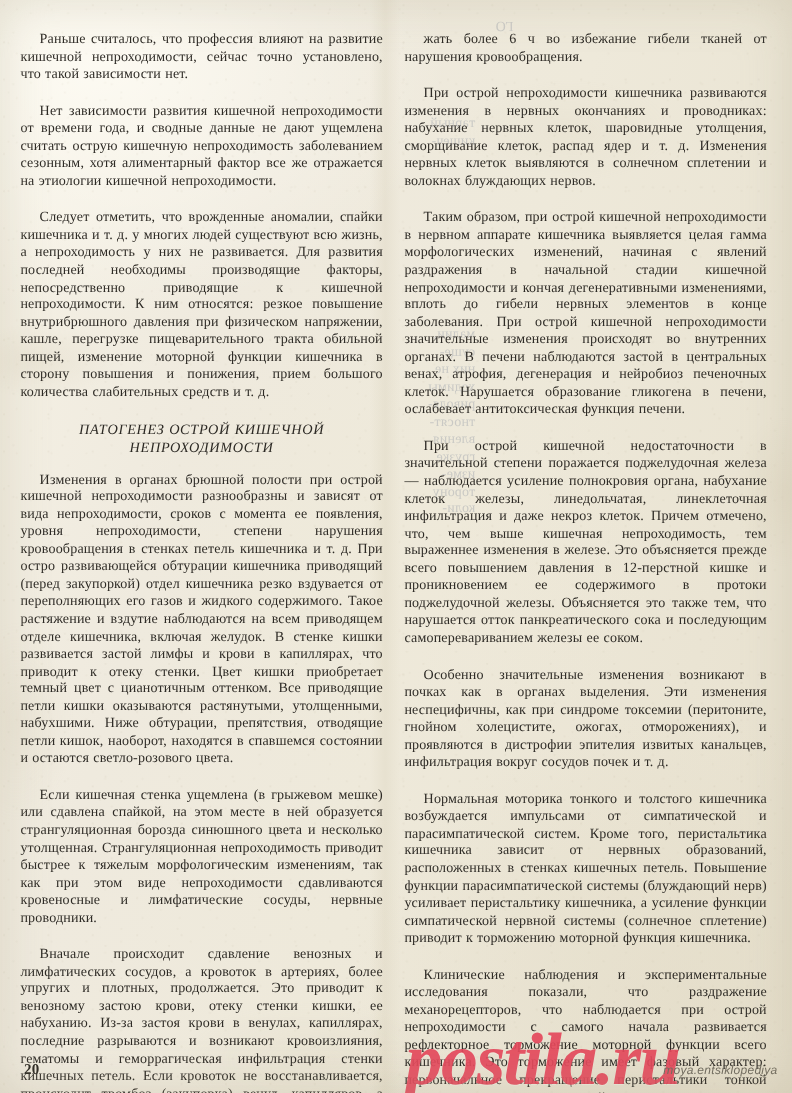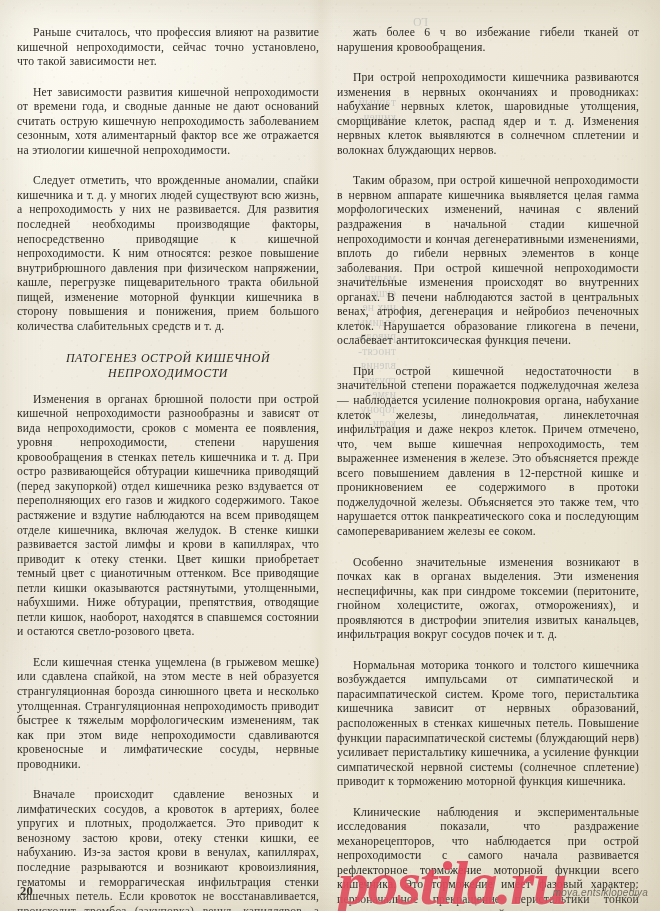--- a/index.html
+++ b/index.html
@@ -180,21 +180,21 @@
 риводя-
 тносят-
 вления
 грузке
 изме-
 торону
 коли-</div>
 
   <div class="column" id="left-column">
     <p class="para">Раньше считалось, что профессия влияют на развитие кишечной непроходимости, сейчас точно установлено, что такой зависимости нет.</p>
-    <p class="para">Нет зависимости развития кишечной непроходимости от времени года, и сводные данные не дают оснований считать острую кишечную непроходимость заболеванием сезонным, хотя алиментарный фактор все же отражается на этиологии кишечной непроходимости.</p>
+    <p class="para">Нет зависимости развития кишечной непроходимости от времени года, и сводные данные не дают ущемлена считать острую кишечную непроходимость заболеванием сезонным, хотя алиментарный фактор все же отражается на этиологии кишечной непроходимости.</p>
     <p class="para">Следует отметить, что врожденные аномалии, спайки кишечника и т. д. у многих людей существуют всю жизнь, а непроходимость у них не развивается. Для развития последней необходимы производящие факторы, непосредственно приводящие к кишечной непроходимости. К ним относятся: резкое повышение внутрибрюшного давления при физическом напряжении, кашле, перегрузке пищеварительного тракта обильной пищей, изменение моторной функции кишечника в сторону повышения и понижения, прием большого количества слабительных средств и т. д.</p>
 
     <h2 class="section-heading">ПАТОГЕНЕЗ ОСТРОЙ КИШЕЧНОЙ НЕПРОХОДИМОСТИ</h2>
 
     <p class="para">Изменения в органах брюшной полости при острой кишечной непроходимости разнообразны и зависят от вида непроходимости, сроков с момента ее появления, уровня непроходимости, степени нарушения кровообращения в стенках петель кишечника и т. д. При остро развивающейся обтурации кишечника приводящий (перед закупоркой) отдел кишечника резко вздувается от переполняющих его газов и жидкого содержимого. Такое растяжение и вздутие наблюдаются на всем приводящем отделе кишечника, включая желудок. В стенке кишки развивается застой лимфы и крови в капиллярах, что приводит к отеку стенки. Цвет кишки приобретает темный цвет с цианотичным оттенком. Все приводящие петли кишки оказываются растянутыми, утолщенными, набухшими. Ниже обтурации, препятствия, отводящие петли кишок, наоборот, находятся в спавшемся состоянии и остаются светло-розового цвета.</p>
     <p class="para">Если кишечная стенка ущемлена (в грыжевом мешке) или сдавлена спайкой, на этом месте в ней образуется странгуляционная борозда синюшного цвета и несколько утолщенная. Странгуляционная непроходимость приводит быстрее к тяжелым морфологическим изменениям, так как при этом виде непроходимости сдавливаются кровеносные и лимфатические сосуды, нервные проводники.</p>
     <p class="para">Вначале происходит сдавление венозных и лимфатических сосудов, а кровоток в артериях, более упругих и плотных, продолжается. Это приводит к венозному застою крови, отеку стенки кишки, ее набуханию. Из-за застоя крови в венулах, капиллярах, последние разрываются и возникают кровоизлияния, гематомы и геморрагическая инфильтрация стенки кишечных петель. Если кровоток не восстанавливается, происходит тромбоз (закупорка) венул, капилляров, а потом артериол и мелких артерий, что ведет к омертвению (некрозу) того или иного отдела кишечной петли.</p>
     <p class="para">Некрозы начинаются с внутренней стенки кишки со стороны слизистой, а потом распространяются на все ее слои. Кишка становится темно-багрового, цианотического цвета, а потом приобретает черно-бурый оттенок — признак омертвения. Здесь проявляется общий закон жизнедеятельности тканей: если в течение 1—2 ч кровоток не восстановлен, ткани погибают. Ведь при кровотечении из ран конечностей жгут также нельзя дер-</p>
   </div>
 

